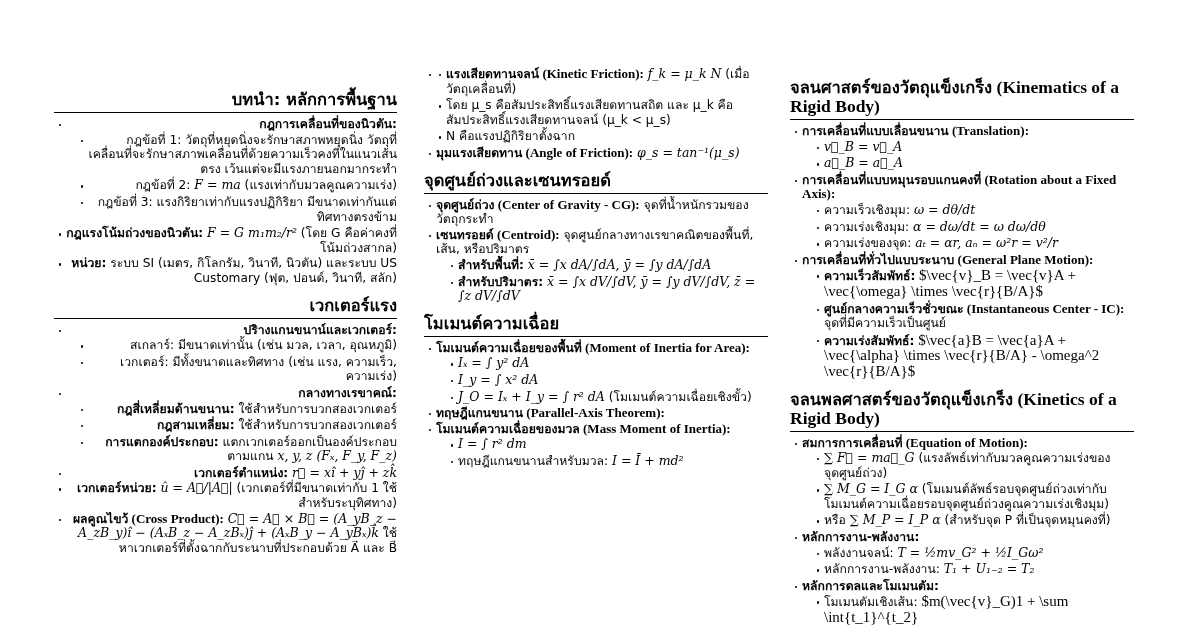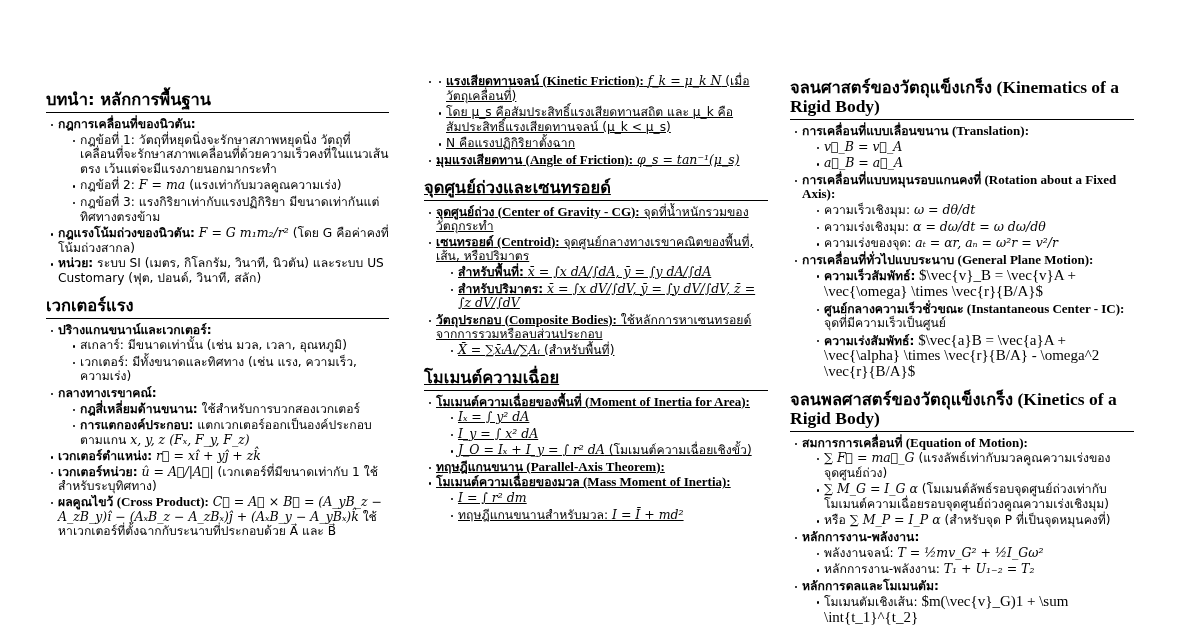--- a/index.html
+++ b/index.html
@@ -11,22 +11,22 @@
     line-height: 14.6px;
   }
   .page {
     position: relative;
     width: 1191px; height: 626px;
   }
   .col {
     position: absolute;
     top: 0;
   }
-  .col1 { left: 46px; top: 90px; width: 343px; }
-  .col2 { left: 424px; top: 74px; width: 344px; text-decoration: underline; }
+  .col1 { left: 54px; top: 90px; width: 343px; text-align: right; }
+  .col2 { left: 424px; top: 67px; width: 344px; }
   .col3 { left: 790px; top: 78px; width: 344px; }
 
   h2 {
     margin: 0;
     font-size: 16.5px;
     line-height: 19px;
     font-weight: bold;
     padding-bottom: 3px;
     border-bottom: 1.3px solid #000;
     margin-bottom: 4px;
@@ -83,20 +83,21 @@
           <span class="b">ปริางแกนขนาน์และเวกเตอร์:</span>
           <ul class="l2">
             <li><span>สเกลาร์: มีขนาดเท่านั้น (เช่น มวล, เวลา, อุณหภูมิ)</span></li>
             <li><span>เวกเตอร์: มีทั้งขนาดและทิศทาง (เช่น แรง, ความเร็ว, ความเร่ง)</span></li>
           </ul>
         </li>
         <li>
           <span class="b">กลางทางเรขาคณ์:</span>
           <ul class="l2">
             <li><span class="b">กฎสี่เหลี่ยมด้านขนาน:</span><span> ใช้สำหรับการบวกสองเวกเตอร์</span></li>
+            <li><span class="b">กฎสามเหลี่ยม:</span><span> ใช้สำหรับการบวกสองเวกเตอร์</span></li>
             <li><span class="b">การแตกองค์ประกอบ:</span><span> แตกเวกเตอร์ออกเป็นองค์ประกอบตามแกน </span><span class="m">x, y, z (Fₓ, F_y, F_z)</span></li>
           </ul>
         </li>
         <li>
           <span class="b">เวกเตอร์ตำแหน่ง:</span>
           <span class="m">r⃗ = xî + yĵ + zk̂</span>
         </li>
         <li>
           <span class="b">เวกเตอร์หน่วย:</span>
           <span class="m">û = A⃗/|A⃗|</span><span> (เวกเตอร์ที่มีขนาดเท่ากับ 1 ใช้สำหรับระบุทิศทาง)</span>
@@ -132,26 +133,20 @@
         <li>
           <span class="b">จุดศูนย์ถ่วง</span><span class="enb"> (Center of Gravity - CG):</span><span> จุดที่น้ำหนักรวมของวัตถุกระทำ</span>
         </li>
         <li>
           <span class="b">เซนทรอยด์</span><span class="enb"> (Centroid):</span><span> จุดศูนย์กลางทางเรขาคณิตของพื้นที่, เส้น, หรือปริมาตร</span>
           <ul class="l2">
             <li><span class="b">สำหรับพื้นที่:</span> <span class="m">x̄ = ∫x dA/∫dA, ȳ = ∫y dA/∫dA</span></li>
             <li><span class="b">สำหรับปริมาตร:</span> <span class="m">x̄ = ∫x dV/∫dV, ȳ = ∫y dV/∫dV, z̄ = ∫z dV/∫dV</span></li>
           </ul>
         </li>
-        <li>
-          <span class="b">วัตถุประกอบ</span><span class="enb"> (Composite Bodies):</span><span> ใช้หลักการหาเซนทรอยด์จากการรวมหรือลบส่วนประกอบ</span>
-          <ul class="l2">
-            <li><span class="m">X̄ = ∑x̄ᵢAᵢ/∑Aᵢ</span><span> (สำหรับพื้นที่)</span></li>
-          </ul>
-        </li>
       </ul>
     </div>
 
     <div class="section">
       <h2>โมเมนต์ความเฉื่อย</h2>
       <ul class="l1">
         <li>
           <span class="b">โมเมนต์ความเฉื่อยของพื้นที่</span><span class="enb"> (Moment of Inertia for Area):</span>
           <ul class="l2">
             <li><span class="m">Iₓ = ∫ y² dA</span></li>

